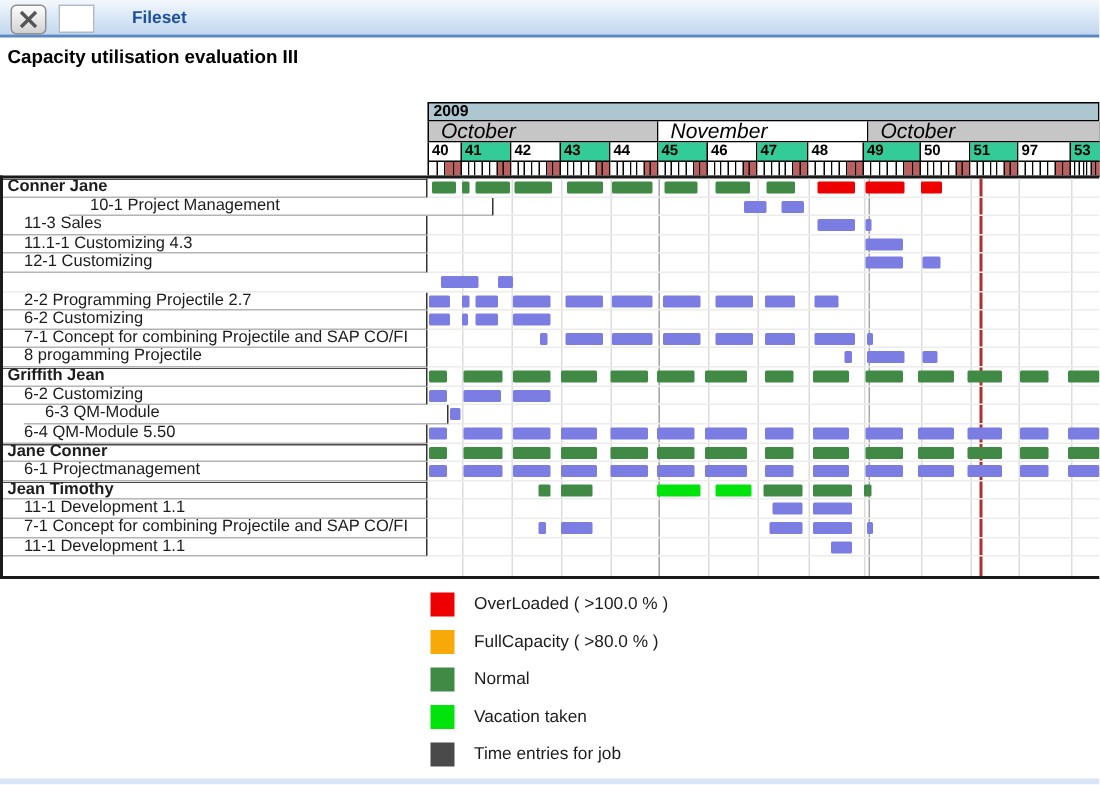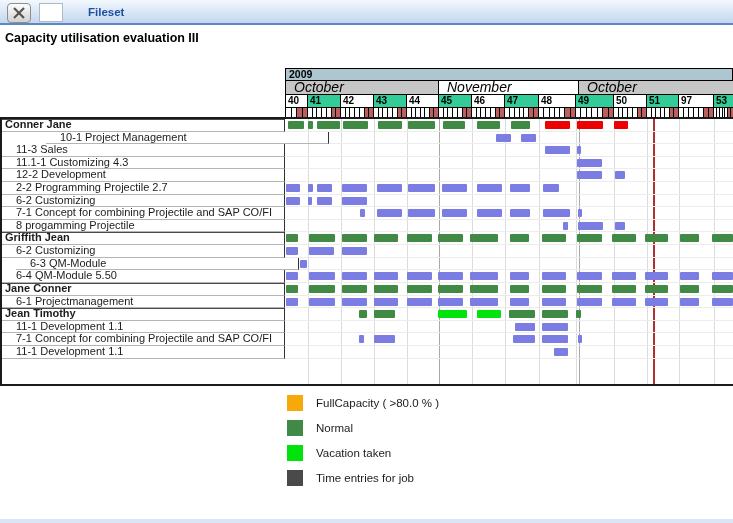--- a/index.html
+++ b/index.html
@@ -273,21 +273,27 @@
           <div class="bar" style="left: 292px; width: 4px; background: rgb(123, 125, 226);"></div>
         </div>
       </div>
       <div class="g-row" style="height: 12.619px;">
         <div class="g-label" style="line-height: 11.619px;">11.1-1 Customizing 4.3</div>
         <div class="g-chart">
           <div class="bar" style="left: 292px; width: 25px; background: rgb(123, 125, 226);"></div>
         </div>
       </div>
       <div class="g-row" style="height: 12.619px;">
-        <div class="g-label" style="line-height: 11.619px;">12-2 Development</div>
+        <div class="g-label" style="line-height: 11.619px;">12-1 Customizing</div>
+        <div class="g-chart">
+          <div class="bar" style="left: 292px; width: 25px; background: rgb(123, 125, 226);"></div>
+          <div class="bar" style="left: 330px; width: 12px; background: rgb(123, 125, 226);"></div>
+        </div>
+      </div>
+      <div class="g-row" style="height: 12.619px;">
         <div class="g-chart">
           <div class="bar" style="left: 292px; width: 25px; background: rgb(123, 125, 226);"></div>
           <div class="bar" style="left: 330px; width: 10px; background: rgb(123, 125, 226);"></div>
         </div>
       </div>
       <div class="g-row" style="height: 12.619px;">
         <div class="g-label" style="line-height: 11.619px;">2-2 Programming Projectile 2.7</div>
         <div class="g-chart">
           <div class="bar" style="left: 1px; width: 14px; background: rgb(123, 125, 226);"></div>
           <div class="bar" style="left: 23px; width: 5px; background: rgb(123, 125, 226);"></div>
@@ -454,20 +460,24 @@
         <div class="g-label" style="line-height: 11.619px;">11-1 Development 1.1</div>
         <div class="g-chart">
           <div class="bar" style="left: 269px; width: 14px; background: rgb(123, 125, 226);"></div>
         </div>
       </div>
     </div>
 </div>
 
 <div class="legend">
     <div class="legend-item">
+      <div class="swatch" style="background: rgb(238, 0, 0);"></div>
+      <div class="legend-text">OverLoaded ( &gt;100.0 % )</div>
+    </div>
+    <div class="legend-item">
       <div class="swatch" style="background: rgb(247, 169, 10);"></div>
       <div class="legend-text">FullCapacity ( &gt;80.0 % )</div>
     </div>
     <div class="legend-item">
       <div class="swatch" style="background: rgb(65, 138, 69);"></div>
       <div class="legend-text">Normal</div>
     </div>
     <div class="legend-item">
       <div class="swatch" style="background: rgb(0, 228, 12);"></div>
       <div class="legend-text">Vacation taken</div>

